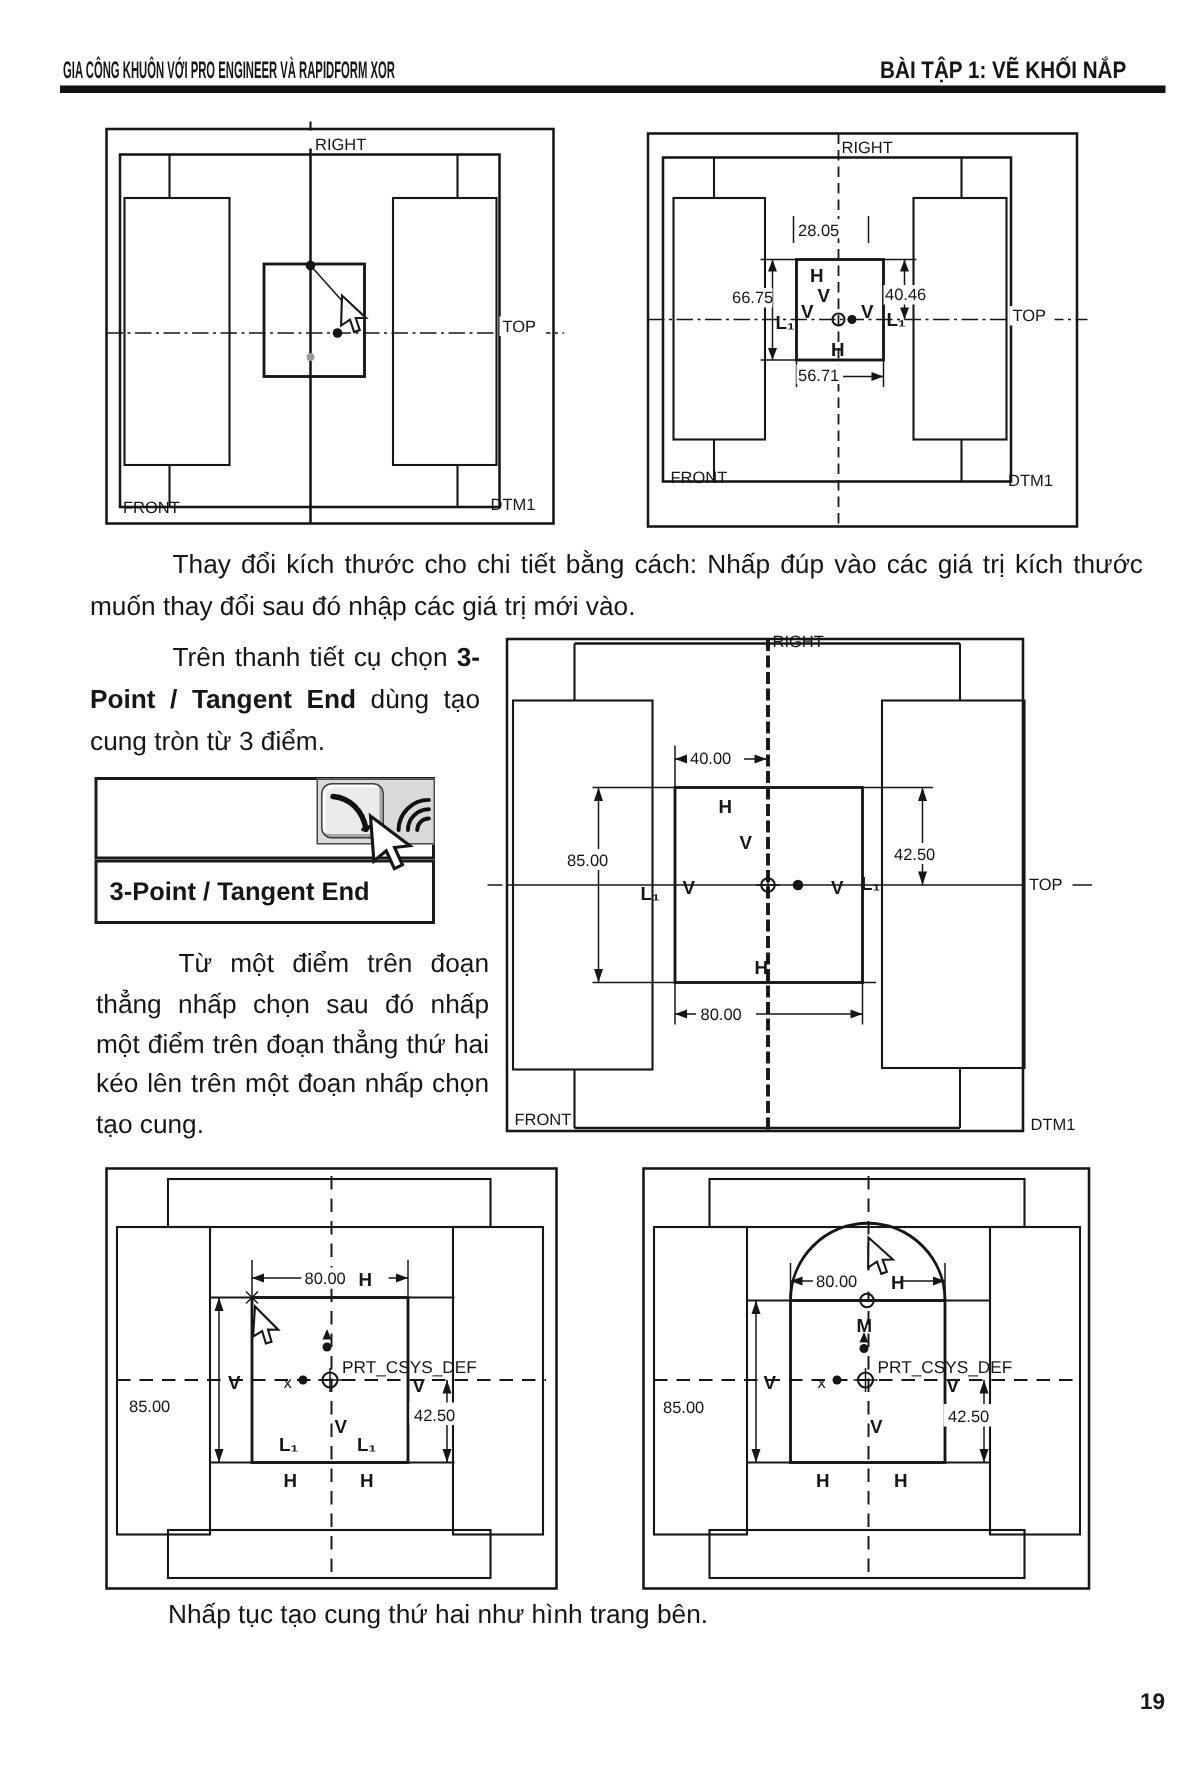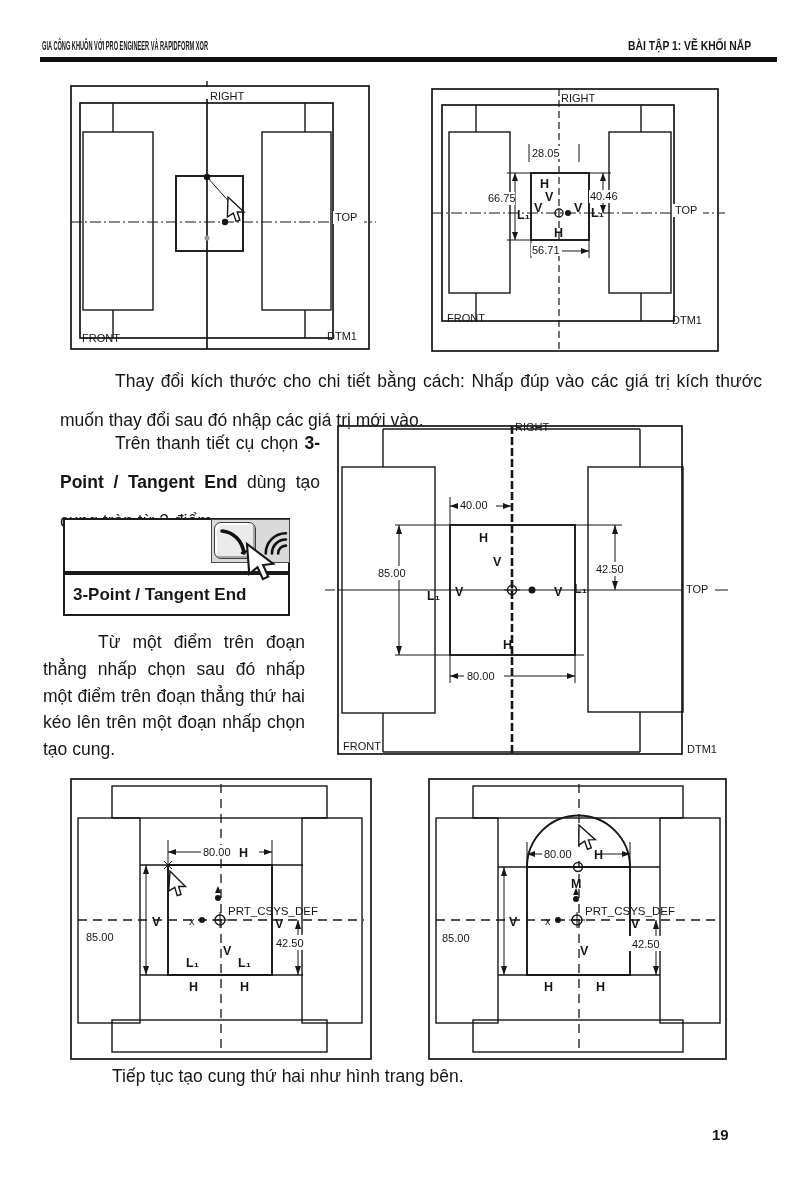--- a/index.html
+++ b/index.html
@@ -1,26 +1,26 @@
 <!DOCTYPE html>
 <html><head>
 <meta charset="utf-8">
 <style>
   html,body{margin:0;padding:0;background:#e8e8e4;}
   #page{position:relative;width:800px;height:1191px;background:#ffffff;overflow:hidden;
         font-family:"Liberation Sans",sans-serif;color:#161616;}
   
-  .hdr{position:absolute;top:39px;font-weight:bold;font-size:12px;white-space:nowrap;}
+  .hdr{position:absolute;top:39px;font-weight:bold;font-size:16px;white-space:nowrap;}
   .cond{display:inline-block;transform:scaleX(0.47);transform-origin:0 50%;}
   .condr{display:inline-block;transform:scaleX(0.86);transform-origin:100% 50%;}
   .hdr-rule{position:absolute;left:40px;top:57px;width:737px;height:5px;background:#101010;}
   
-  .para{position:absolute;font-size:17.5px;line-height:39px;text-align:justify;text-indent:55px;}
+  .para{position:absolute;font-size:17.5px;line-height:28px;text-align:justify;text-indent:55px;}
   .caption{position:absolute;font-size:17.5px;}
-  .pagenum{position:absolute;font-weight:bold;font-size:15px;}
+  .pagenum{position:absolute;font-weight:bold;font-size:15px;margin-left:48px;}
   
   .tb-box{position:absolute;left:63px;top:518px;width:227px;height:55px;background:#fff;border:2px solid #1b1b1b;box-sizing:border-box;}
   .tb-flyout{position:absolute;left:146px;top:-1px;width:79px;height:44px;background:#d9d9d9;border:1.5px solid #4a4a4a;box-sizing:border-box;}
   .tb-btn{position:absolute;left:2px;top:2px;width:42px;height:37px;background:#ebebeb;border:1.6px solid #3c3c3c;border-radius:7px;box-sizing:border-box;box-shadow:inset -2px -2px 0 #a6a6a6,inset 2px 2px 0 #ffffff;}
   .tb-icon2{position:absolute;left:46px;top:2px;width:31px;height:38px;}
   .tb-tip{position:absolute;left:63px;top:573px;width:227px;height:43px;background:#fff;border:2px solid #1b1b1b;box-sizing:border-box;display:flex;align-items:center;padding-left:8px;font-weight:bold;font-size:17px;}
   .tb-cursor{position:absolute;left:243px;top:542px;z-index:6;overflow:visible;}
   
   .dia{position:absolute;overflow:visible;}
   .dia line,.dia rect,.dia path,.dia circle{stroke:#161616;fill:none;stroke-width:1.4px;}
@@ -174,21 +174,21 @@
       </div>
     </div>
   </div>
   <svg class="tb-cursor" width="40" height="46" viewBox="0 0 40 46">
     <use href="#ptr" class="ptr" transform="translate(4,2) scale(1.5)"></use>
   </svg>
   <div class="tb-tip">
     <span>3-Point / Tangent End</span>
   </div>
 
-  <div class="para" style="left:43px;top:629px;width:262px;line-height:26.8px;">
+  <div class="para" style="left:64px;top:629px;width:262px;line-height:26.8px;">
     <span>Từ một điểm trên đoạn thẳng nhấp chọn sau đó nhấp một điểm trên đoạn thẳng thứ hai kéo lên trên một đoạn nhấp chọn tạo cung.</span>
   </div>
 
   <svg class="dia" style="left:337px;top:425px;" width="347" height="330" viewBox="0 0 347 330">
     <g>
       <rect class="s16" x="1" y="1" width="344" height="328"></rect>
       <line class="s16" x1="46" y1="4" x2="303" y2="4"></line>
       <line x1="46" y1="4" x2="46" y2="42"></line>
         <line x1="303" y1="4" x2="303" y2="42"></line>
       <rect x="5" y="42" width="93" height="246"></rect>
@@ -363,18 +363,18 @@
     <polygon class="ah" points="148,110 145,117 151,117"></polygon>
     <text class="lt" x="81" y="148">V</text>
     <text class="lt" x="152" y="177">V</text>
     <text class="lt" x="203" y="150">V</text>
     <text class="lt" x="116" y="213">H</text>
     <text class="lt" x="168" y="213">H</text>
     <use href="#ptr" class="ptr" transform="translate(151,47) rotate(5)"></use>
   </svg>
 
   <div class="caption" style="left:112px;top:1066px;">
-    <span>Tiếp tục tạo cung thứ hai như hình trang bên.</span>
+    <span>Nhấp tục tạo cung thứ hai như hình trang bên.</span>
   </div>
 
   <div class="pagenum" style="left:712px;top:1126px;">19</div>
 
 </div>
 
 </body></html>

